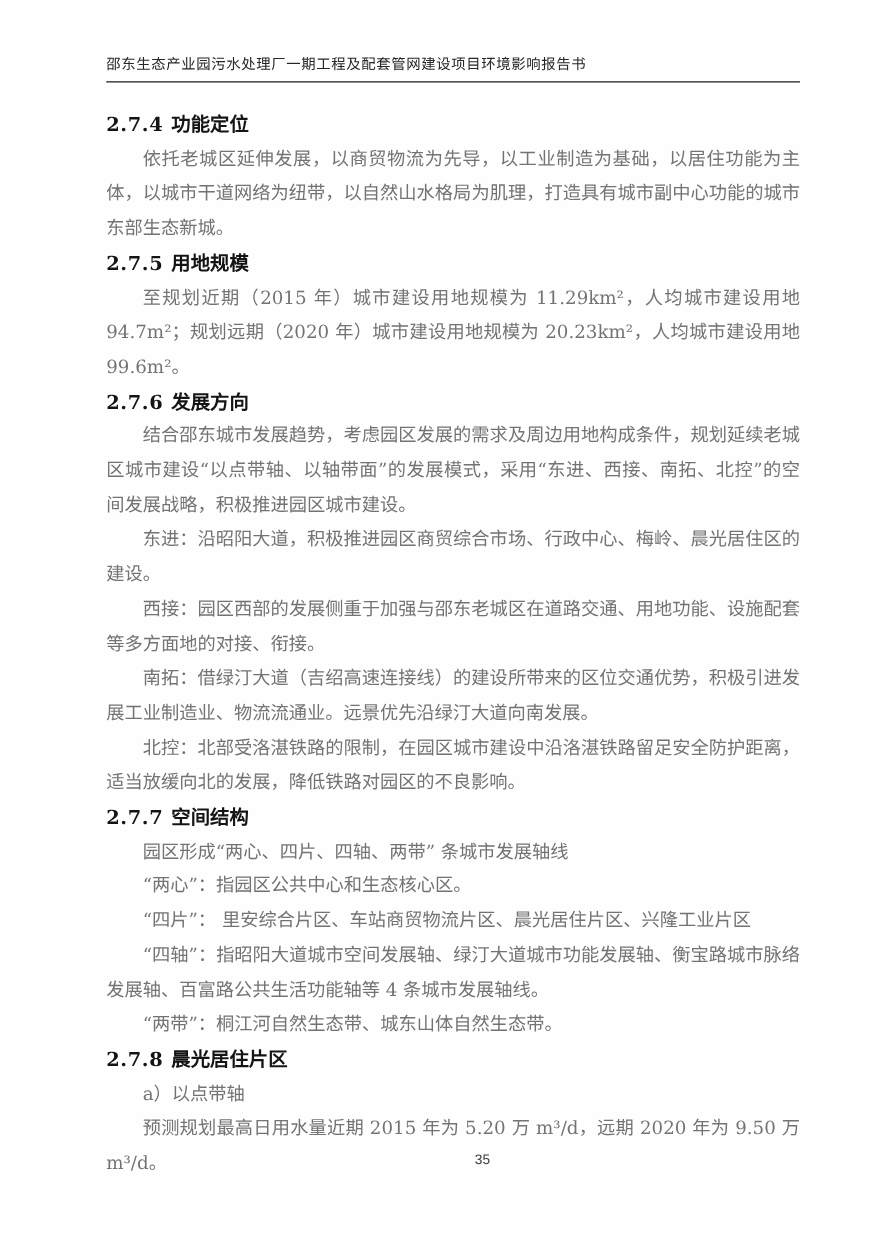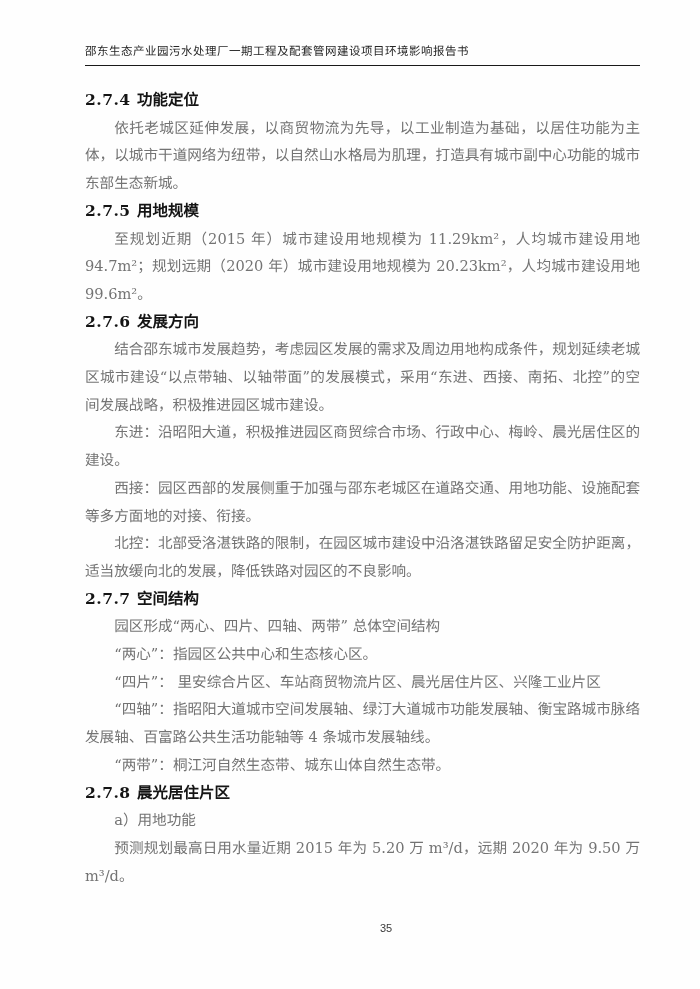--- a/index.html
+++ b/index.html
@@ -97,41 +97,42 @@
     </section>
 
     <section>
       <h2>
         <span class="sec-num">2.7.6</span>
         <span>发展方向</span>
       </h2>
       <p>结合邵东城市发展趋势，考虑园区发展的需求及周边用地构成条件，规划延续老城区城市建设“以点带轴、以轴带面”的发展模式，采用“东进、西接、南拓、北控”的空间发展战略，积极推进园区城市建设。</p>
       <p>东进：沿昭阳大道，积极推进园区商贸综合市场、行政中心、梅岭、晨光居住区的建设。</p>
       <p>西接：园区西部的发展侧重于加强与邵东老城区在道路交通、用地功能、设施配套等多方面地的对接、衔接。</p>
+      <p>南拓：借绿汀大道（吉绍高速连接线）的建设所带来的区位交通优势，积极引进发展工业制造业、物流流通业。远景优先沿绿汀大道向南发展。</p>
       <p>北控：北部受洛湛铁路的限制，在园区城市建设中沿洛湛铁路留足安全防护距离，适当放缓向北的发展，降低铁路对园区的不良影响。</p>
     </section>
 
     <section>
       <h2>
         <span class="sec-num">2.7.7</span>
         <span>空间结构</span>
       </h2>
-      <p>园区形成“两心、四片、四轴、两带” 总体空间结构</p>
+      <p>园区形成“两心、四片、四轴、两带” 条城市发展轴线</p>
       <p>“两心”：指园区公共中心和生态核心区。</p>
       <p>“四片”： 里安综合片区、车站商贸物流片区、晨光居住片区、兴隆工业片区</p>
       <p>“四轴”：指昭阳大道城市空间发展轴、绿汀大道城市功能发展轴、衡宝路城市脉络发展轴、百富路公共生活功能轴等 4 条城市发展轴线。</p>
       <p>“两带”：桐江河自然生态带、城东山体自然生态带。</p>
     </section>
 
     <section>
       <h2>
         <span class="sec-num">2.7.8</span>
         <span>晨光居住片区</span>
       </h2>
-      <p>a）用地功能</p>
+      <p>a）以点带轴</p>
       <p>预测规划最高日用水量近期 2015 年为 5.20 万 m³/d，远期 2020 年为 9.50 万 m³/d。</p>
     </section>
 
   </div>
 
   <div class="page-footer">
     <span>35</span>
   </div>
 
 </div>

